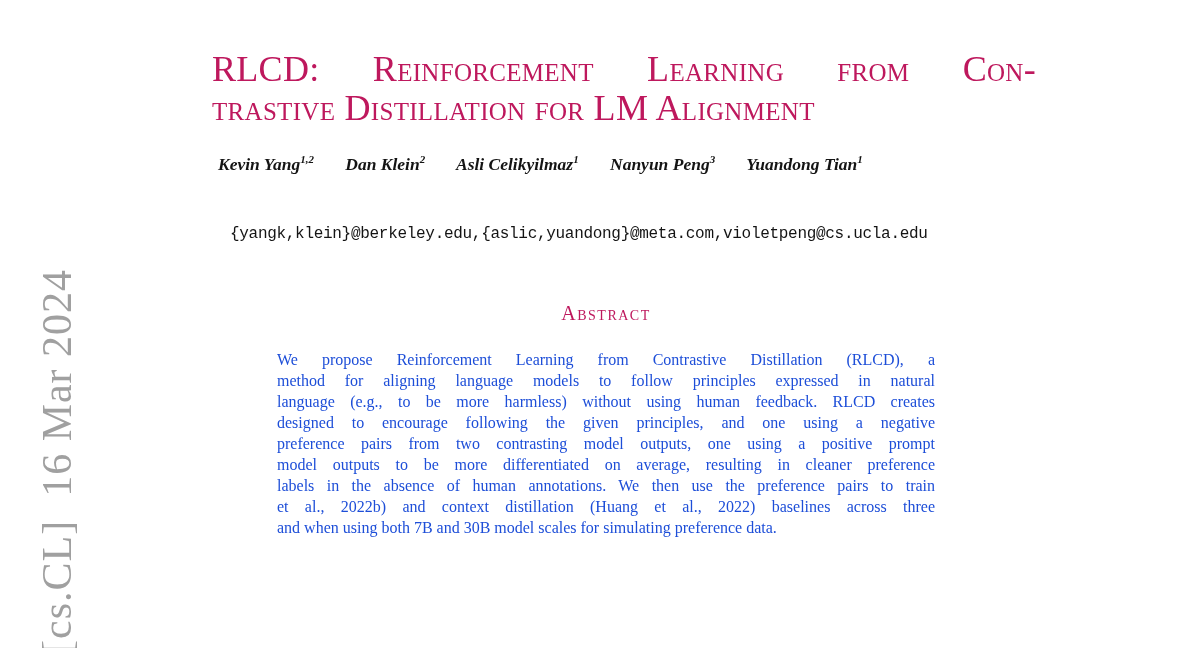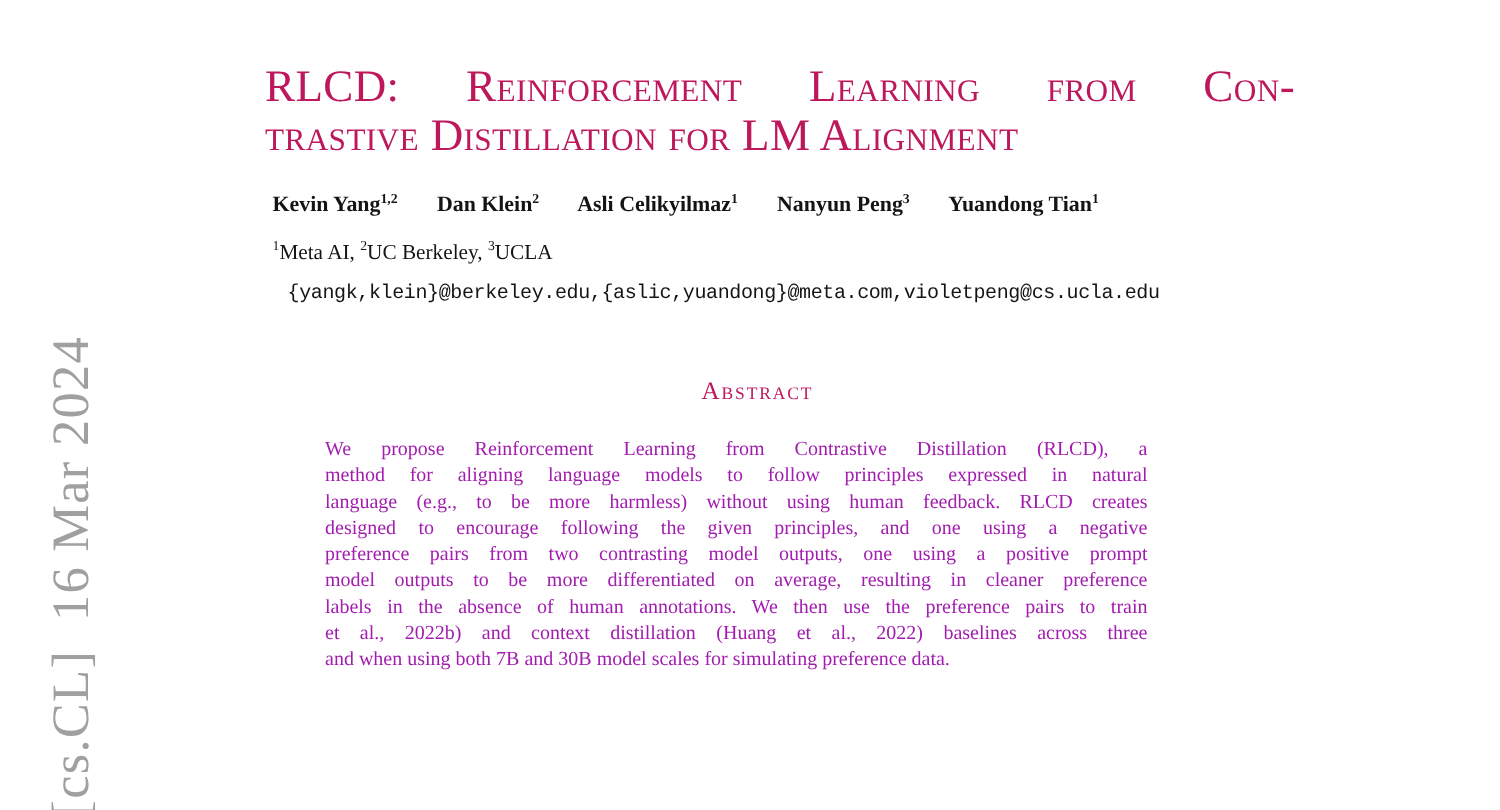--- a/index.html
+++ b/index.html
@@ -43,20 +43,21 @@
   .title-line1 { text-align: justify; text-align-last: justify; }
   .title-line2 { text-align: left; }
 
   
   .authors {
     position: absolute;
     left: 218px; top: 153px;
     font-size: 17.5px;
     font-weight: bold;
     white-space: nowrap;
+    font-style: italic;
   }
   .author { margin-right: 27px; }
   .authors sup, .affils sup {
     font-size: 11px;
     font-weight: inherit;
   }
 
   
   .affils {
     position: absolute;
@@ -81,24 +82,24 @@
     position: absolute;
     left: 277px; top: 302px; width: 658px;
     text-align: center;
     font-variant: small-caps;
     font-size: 20px;
     letter-spacing: 1.5px;
     color: #be185d;
   }
   .abstract-body {
     position: absolute;
-    left: 260px; top: 349px; width: 658px;
+    left: 277px; top: 349px; width: 658px;
     font-size: 16px;
     line-height: 21px;
-    color: #a21caf;
+    color: #1d4ed8;
   }
   .jline { text-align: justify; text-align-last: justify; }
   .lastline { text-align: left; }
 </style>
 </head>
 <body>
 
 <div class="page">
 
   <div class="watermark">[cs.CL]  16 Mar 2024</div>
@@ -109,23 +110,20 @@
   </div>
 
   <div class="authors">
     <span class="author"><span>Kevin Yang</span><sup>1,2</sup></span>
     <span class="author"><span>Dan Klein</span><sup>2</sup></span>
     <span class="author"><span>Asli Celikyilmaz</span><sup>1</sup></span>
     <span class="author"><span>Nanyun Peng</span><sup>3</sup></span>
     <span class="author"><span>Yuandong Tian</span><sup>1</sup></span>
   </div>
 
-  <div class="affils">
-    <span><sup>1</sup><span>Meta AI, </span></span><span><sup>2</sup><span>UC Berkeley, </span></span><span><sup>3</sup><span>UCLA</span></span>
-  </div>
 
   <div class="emails">{yangk,klein}@berkeley.edu,{aslic,yuandong}@meta.com,violetpeng@cs.ucla.edu</div>
 
   <div class="abstract-heading">Abstract</div>
 
   <div class="abstract-body">
     <div class="jline">We propose Reinforcement Learning from Contrastive Distillation (RLCD), a</div>
     <div class="jline">method for aligning language models to follow principles expressed in natural</div>
     <div class="jline">language (e.g., to be more harmless) without using human feedback. RLCD creates</div>
     <div class="jline">designed to encourage following the given principles, and one using a negative</div>

